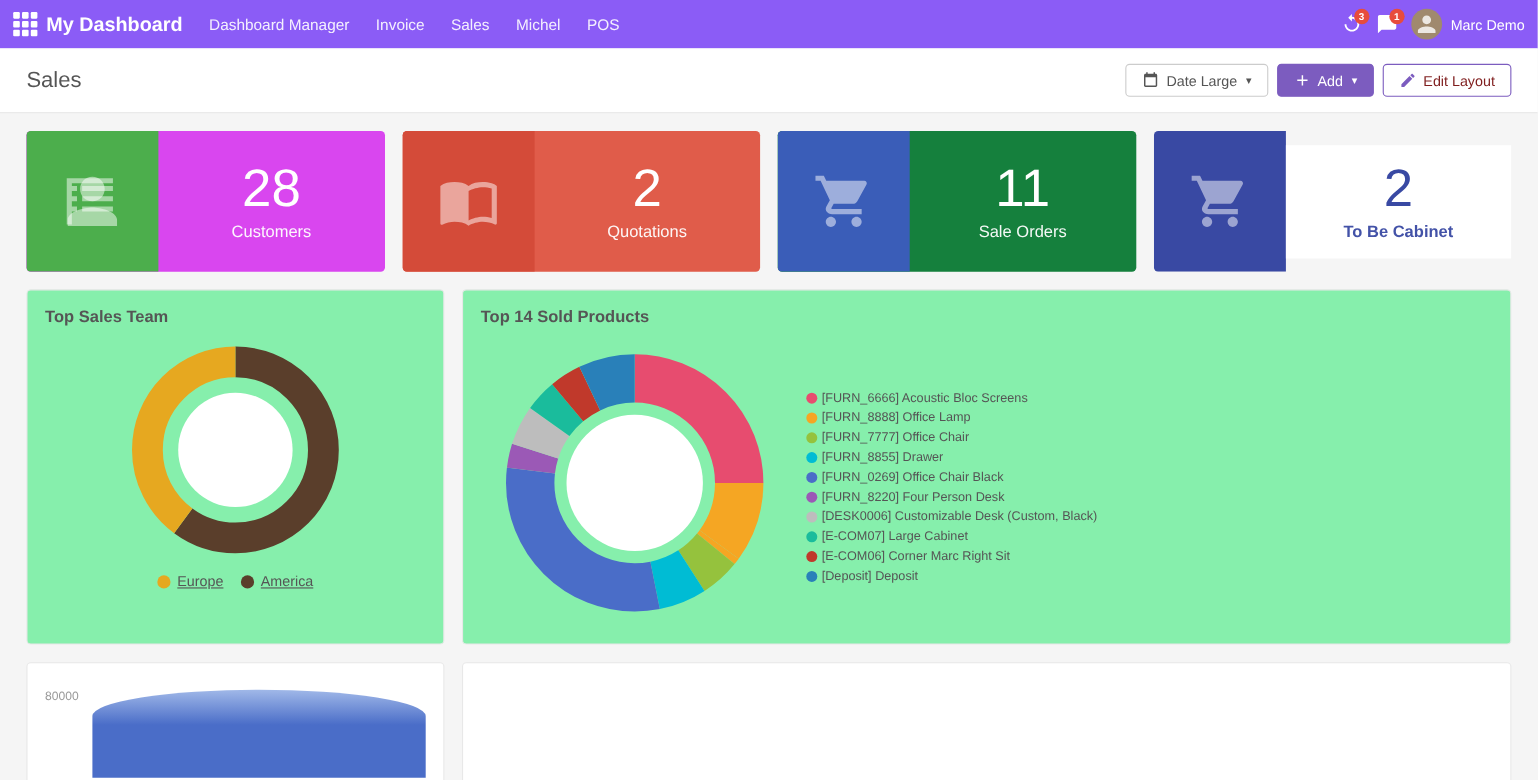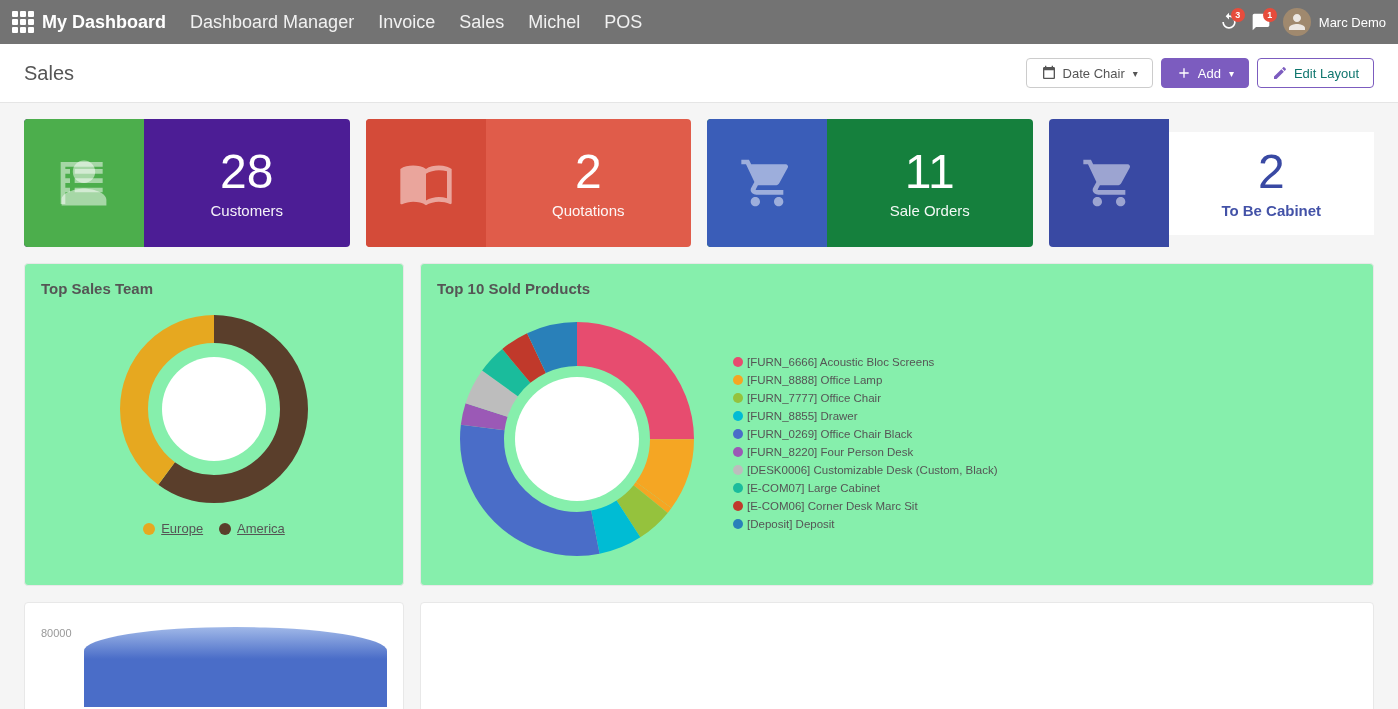--- a/index.html
+++ b/index.html
@@ -1,20 +1,20 @@
 <!DOCTYPE html>
 <html><head>
   <meta charset="utf-8">
   <style>
     * { box-sizing: border-box; margin: 0; padding: 0; }
     body { font-family: 'Segoe UI', Arial, sans-serif; background: #f5f5f5; color: #333; }
 
     
     .topbar {
-      background: #737373;
+      background: #8b5cf6;
       display: flex;
       align-items: center;
       height: 44px;
       padding: 0 12px;
       color: #fff;
     }
     .topbar-logo {
       display: flex;
       align-items: center;
       gap: 8px;
@@ -34,21 +34,21 @@
       border-radius: 1px;
     }
     .topbar-nav {
       display: flex;
       gap: 24px;
       flex: 1;
     }
     .topbar-nav a {
       color: #fff;
       text-decoration: none;
-      font-size: 18px;
+      font-size: 14px;
       opacity: 0.9;
       cursor: pointer;
     }
     .topbar-right {
       display: flex;
       align-items: center;
       gap: 12px;
     }
     .topbar-icon-btn {
       position: relative;
@@ -107,21 +107,21 @@
       font-size: 13px;
       color: #555;
     }
     .btn-primary {
       background: #7c5cbf;
       border-color: #7c5cbf;
       color: #fff;
     }
     .btn-outline-primary {
       border-color: #7c5cbf;
-      color: #0f766e;
+      color: #7f1d1d;
       justify-content: center;
     }
     .btn .caret { font-size: 10px; margin-left: 2px; }
 
     
     .main-content {
       padding: 16px 24px;
     }
 
     
@@ -183,21 +183,21 @@
     .stat-card-split .stat-card-number {
       color: #3949a3;
       font-size: 48px;
       font-weight: 300;
     }
     .stat-card-split .stat-card-label {
       color: #3949a3;
       font-weight: 600;
     }
 
-    .card-green { background: #4c1d95; }
+    .card-green { background: #d946ef; }
     .card-green .stat-card-icon { background: #4cae4c; }
     .card-red { background: #e05c4a; }
     .card-red .stat-card-icon { background: #d44b39; }
     .card-blue { background: #15803d; }
     .card-blue .stat-card-icon { background: #3a5db8; }
 
     
     .chart-row {
       display: flex;
       gap: 16px;
@@ -323,21 +323,21 @@
   </div>
 </header>
 
 <div class="page-header">
   <h1 class="page-title">Sales</h1>
   <div class="page-actions">
     <button class="btn">
       <svg width="16" height="16" viewBox="0 0 24 24" fill="#555">
           <path d="M19 3h-1V1h-2v2H8V1H6v2H5c-1.1 0-2 .9-2 2v14c0 1.1.9 2 2 2h14c1.1 0 2-.9 2-2V5c0-1.1-.9-2-2-2zm0 16H5V8h14v11z"></path>
         </svg>
-      <span>Date Chair</span>
+      <span>Date Large</span>
       <span class="caret">▾</span>
     </button>
     <button class="btn btn-primary">
       <svg width="16" height="16" viewBox="0 0 24 24" fill="white">
           <path d="M19 13h-6v6h-2v-6H5v-2h6V5h2v6h6v2z"></path>
         </svg>
       <span>Add</span>
       <span class="caret">▾</span>
     </button>
     <button class="btn btn-outline-primary">
@@ -424,21 +424,21 @@
           </div>
           <div class="legend-item">
             <div class="legend-dot" style="background:#5a3e2b;"></div>
             <span>America</span>
           </div>
         </div>
       </div>
     </div>
 
     <div class="chart-panel">
-      <div class="chart-panel-title">Top 10 Sold Products</div>
+      <div class="chart-panel-title">Top 14 Sold Products</div>
       <div style="display:flex; gap:16px; align-items:center;">
 
         <svg width="280" height="260" viewBox="0 0 280 260">
 
           <circle cx="140" cy="130" r="95" fill="none" stroke="#e74c6f" stroke-width="44" stroke-dasharray="149.2 596.9" stroke-dashoffset="0" transform="rotate(-90 140 130)"></circle>
           <circle cx="140" cy="130" r="95" fill="none" stroke="#f5a623" stroke-width="44" stroke-dasharray="59.7 596.9" stroke-dashoffset="-149.2" transform="rotate(-90 140 130)"></circle>
           <circle cx="140" cy="130" r="95" fill="none" stroke="#f5a623" stroke-width="44" stroke-dasharray="5 596.9" stroke-dashoffset="-208.9" transform="rotate(-90 140 130)"></circle>
           <circle cx="140" cy="130" r="95" fill="none" stroke="#95c23d" stroke-width="44" stroke-dasharray="29.8 596.9" stroke-dashoffset="-213.9" transform="rotate(-90 140 130)"></circle>
           <circle cx="140" cy="130" r="95" fill="none" stroke="#00bcd4" stroke-width="44" stroke-dasharray="35.8 596.9" stroke-dashoffset="-243.7" transform="rotate(-90 140 130)"></circle>
           <circle cx="140" cy="130" r="95" fill="none" stroke="#4a6dc8" stroke-width="44" stroke-dasharray="179.1 596.9" stroke-dashoffset="-279.5" transform="rotate(-90 140 130)"></circle>
@@ -478,21 +478,21 @@
           <div class="products-legend-item">
             <div class="legend-dot" style="background:#bdbdbd; width:10px; height:10px;"></div>
             <span>[DESK0006] Customizable Desk (Custom, Black)</span>
           </div>
           <div class="products-legend-item">
             <div class="legend-dot" style="background:#1abc9c; width:10px; height:10px;"></div>
             <span>[E-COM07] Large Cabinet</span>
           </div>
           <div class="products-legend-item">
             <div class="legend-dot" style="background:#c0392b; width:10px; height:10px;"></div>
-            <span>[E-COM06] Corner Desk Marc Sit</span>
+            <span>[E-COM06] Corner Marc Right Sit</span>
           </div>
           <div class="products-legend-item">
             <div class="legend-dot" style="background:#2980b9; width:10px; height:10px;"></div>
             <span>[Deposit] Deposit</span>
           </div>
         </div>
       </div>
     </div>
 
   </div>

